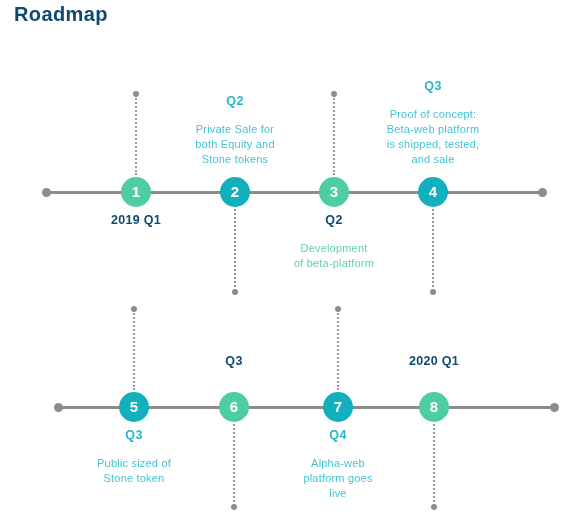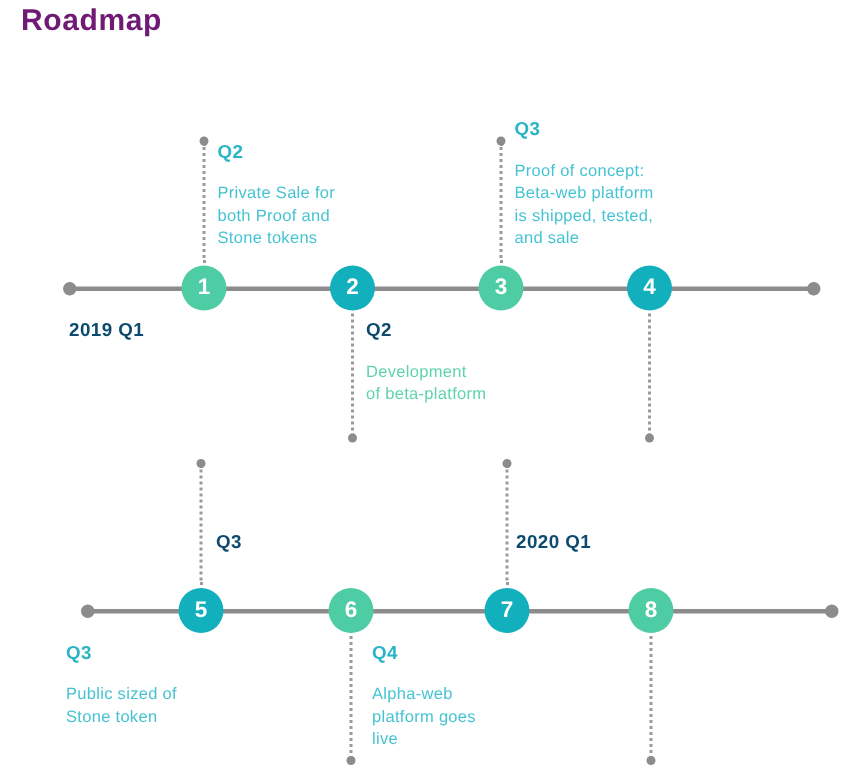--- a/index.html
+++ b/index.html
@@ -18,21 +18,21 @@
   }
 
   
   #page-title {
     position: absolute;
     left: 14px;
     top: 3px;
     font-size: 20px;
     font-weight: bold;
     letter-spacing: 0.4px;
-    color: #701a75;
+    color: #0c4a6e;
   }
 
   
   .timeline-row {
     position: absolute;
     left: 0;
     width: 569px;
     height: 210px;
   }
   #timeline-row-1 { top: 85px; }
@@ -106,21 +106,21 @@
     background: #8C8C8C;
   }
   .connector-dot.up   { top: 6px; }
   .connector-dot.down { top: 204px; }
 
   
   .label-block {
     position: absolute;
     left: 0;
     width: 180px;
-    text-align: left;
+    text-align: center;
   }
   .label-block.above { bottom: 128px; }
   .label-block.below { top: 128px; }
 
   .period {
     font-size: 12.5px;
     font-weight: bold;
     letter-spacing: 0.3px;
     margin: 0 0 14px 0;
   }
@@ -153,21 +153,21 @@
         <div class="period">2019 Q1</div>
       </div>
     </div>
     <div class="milestone" style="left: 235px;">
       <div class="connector down"></div>
       <div class="connector-dot down"></div>
       <div class="node-circle teal">2</div>
       <div class="label-block above tone-teal">
         <div class="period">Q2</div>
         <div class="desc">Private Sale for
-both Proof and
+both Equity and
 Stone tokens</div>
       </div>
     </div>
     <div class="milestone" style="left: 334px;">
       <div class="connector up"></div>
       <div class="connector-dot up"></div>
       <div class="node-circle mint">3</div>
       <div class="label-block below tone-mint">
         <div class="period">Q2</div>
         <div class="desc">Development

